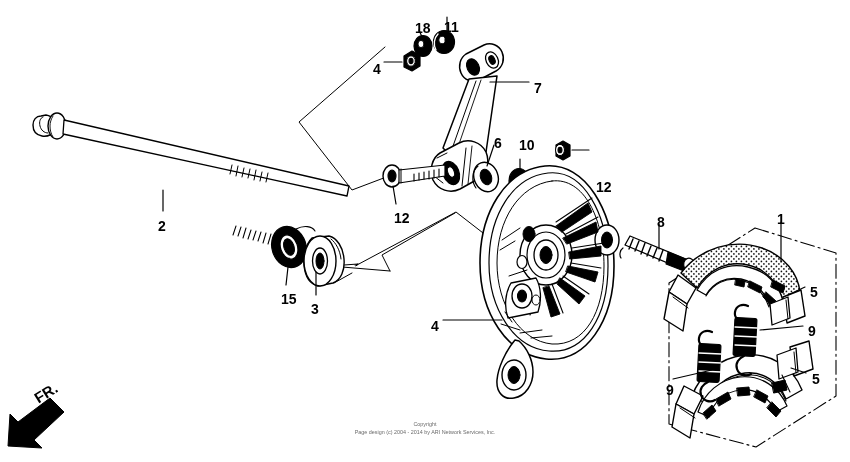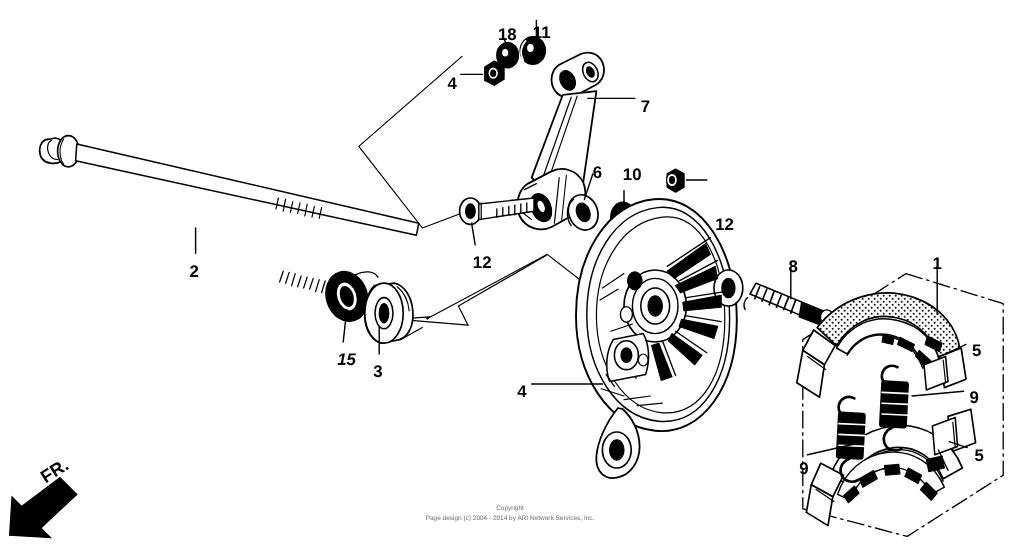--- a/index.html
+++ b/index.html
@@ -387,18 +387,18 @@
     <div class="num" style="left: 494px; top: 136px;">6</div>
     <div class="num" style="left: 534px; top: 81px;">7</div>
     <div class="num" style="left: 657px; top: 215px;">8</div>
     <div class="num" style="left: 808px; top: 324px;">9</div>
     <div class="num" style="left: 666px; top: 383px;">9</div>
     <div class="num" style="left: 519px; top: 138px; text-align: right;">10</div>
     <div class="num" style="left: 444px; top: 20px;">11</div>
     <div class="num" style="left: 596px; top: 148px; margin-top: 32px;">12</div>
     <div class="num" style="left: 373px; top: 62px;">4</div>
     <div class="num" style="left: 415px; top: 21px;">18</div>
-    <div class="num" style="left: 281px; top: 292px; font-style: italic;">15</div>
+    <div class="num" style="left: 281px; top: 292px;">15</div>
     <div class="num" style="left: 394px; top: 211px;">12</div>
   </div>
 
 <div class="copy" style="top:421px;">Copyright</div>
 <div class="copy" style="top:429px;">Page design (c) 2004 - 2014 by ARI Network Services, Inc.</div>
 
 </body></html>

